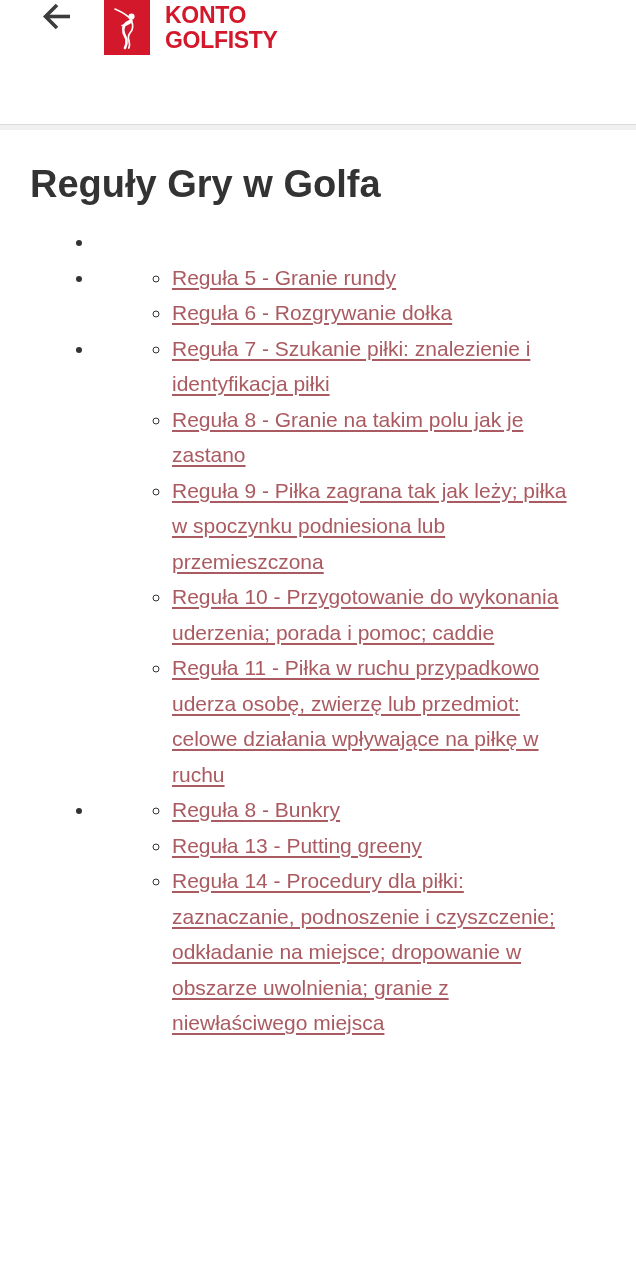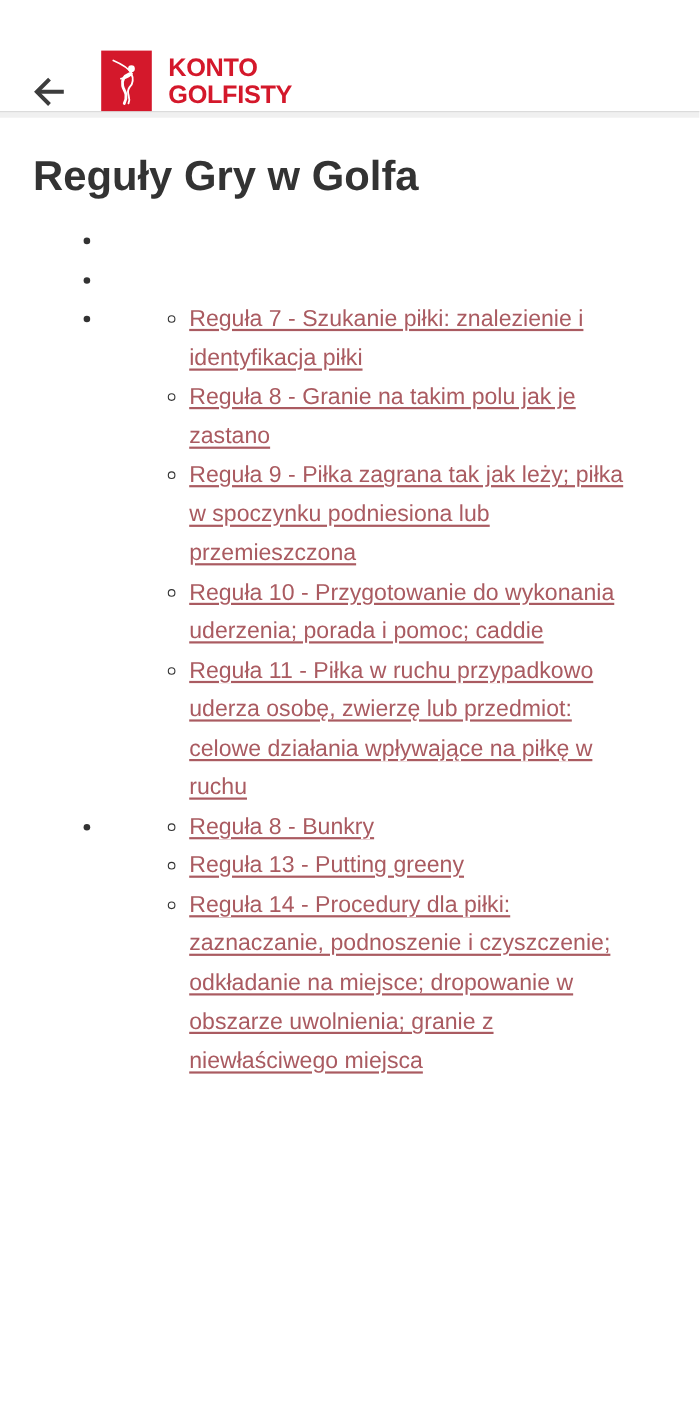--- a/index.html
+++ b/index.html
@@ -5,24 +5,24 @@
   * { box-sizing: border-box; margin: 0; padding: 0; }
   html, body { width: 636px; }
   body {
     width: 636px; height: 1280px; overflow: hidden;
     background: #ffffff;
     font-family: "Liberation Sans", sans-serif;
     color: var(--text-color, #333333);
   }
   
   .app-header {
-    height: 101px;
+    height: 124px;
     display: flex;
-    align-items: flex-end;
-    padding-left: 28px;
+    align-items: flex-start;
+    padding-left: 40px;
     background: #ffffff;
   }
   .back-btn {
     width: 34px; height: 34px;
     border: none; background: transparent;
     padding: 0; cursor: pointer;
     display: flex; align-items: center; justify-content: center;
   }
   .logo {
     margin-left: 30px;
@@ -105,21 +105,24 @@
       <div>GOLFISTY</div>
     </div>
   </div>
 </header>
 <div class="header-divider"></div>
 
 <main class="main">
   <h1 class="page-title">Reguły Gry w Golfa</h1>
   <ul class="toc">
       <li></li>
-      <li></li>
+      <li><ul>
+          <li><a href="#">Reguła 5 - Granie rundy</a></li>
+          <li><a href="#">Reguła 6 - Rozgrywanie dołka</a></li>
+        </ul></li>
       <li><ul>
           <li><a href="#">Reguła 7 - Szukanie piłki: znalezienie i identyfikacja piłki</a></li>
           <li><a href="#">Reguła 8 - Granie na takim polu jak je zastano</a></li>
           <li><a href="#">Reguła 9 - Piłka zagrana tak jak leży; piłka w spoczynku podniesiona lub przemieszczona</a></li>
           <li><a href="#">Reguła 10 - Przygotowanie do wykonania uderzenia; porada i pomoc; caddie</a></li>
           <li><a href="#">Reguła 11 - Piłka w ruchu przypadkowo uderza osobę, zwierzę lub przedmiot: celowe działania wpływające na piłkę w ruchu</a></li>
         </ul></li>
       <li><ul>
           <li><a href="#">Reguła 8 - Bunkry</a></li>
           <li><a href="#">Reguła 13 - Putting greeny</a></li>

